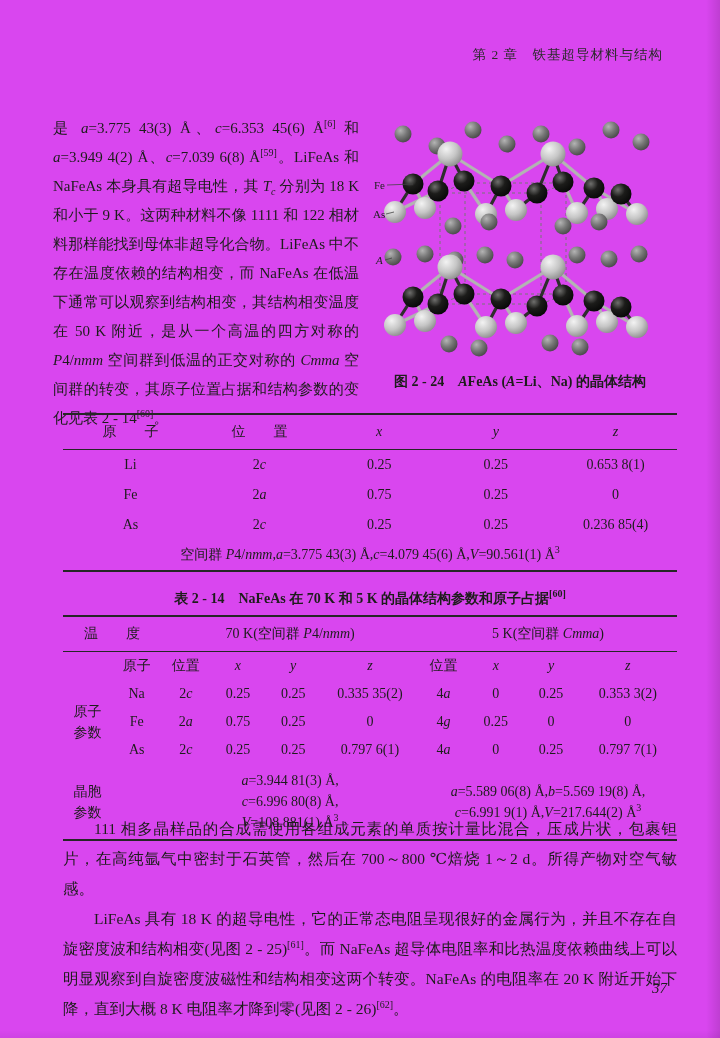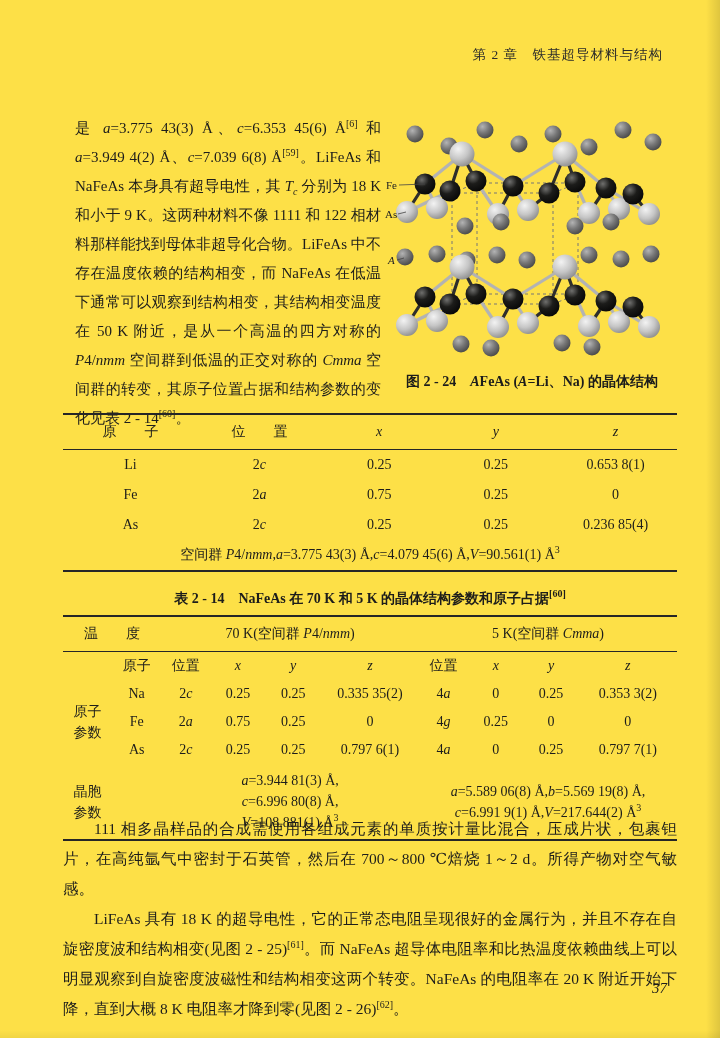--- a/index.html
+++ b/index.html
@@ -1,25 +1,25 @@
 <!DOCTYPE html>
 <html><head>
 <meta charset="utf-8">
 <style>
   html,body{margin:0;padding:0;background:#e8e8e8;}
   .page{
-    position:relative;width:720px;height:1038px;background:#fde047;margin:0 auto;
+    position:relative;width:720px;height:1038px;background:#d946ef;margin:0 auto;
     font-family:"Liberation Serif","DejaVu Serif",serif;color:#1d1d1b;overflow:hidden;
   }
   .edge-r{position:absolute;top:0;right:0;width:14px;height:100%;
     background:linear-gradient(to right,rgba(0,0,0,0),rgba(0,0,0,0.12));}
   .edge-b{position:absolute;bottom:0;left:0;width:100%;height:8px;
     background:linear-gradient(to bottom,rgba(0,0,0,0),rgba(0,0,0,0.05));}
   .running-head{position:absolute;top:46px;right:57px;font-size:13.5px;letter-spacing:1px;color:#2a2a2a;}
-  .top-section{position:absolute;top:114px;left:75px;width:614px;display:flex;gap:4px;}
+  .top-section{position:absolute;top:114px;left:53px;width:614px;display:flex;gap:14px;}
   .intro{width:306px;font-size:15px;line-height:29px;text-align:justify;}
   .figure{width:294px;}
   .figure svg{display:block;width:294px;height:250px;}
   .figcaption{text-align:center;font-weight:bold;font-size:14px;margin-top:9px;white-space:nowrap;}
   .tblock{position:absolute;left:63px;width:614px;}
   .t13{top:413px;}
   .t14{top:590px;}
   .tcaption{text-align:center;font-weight:bold;font-size:14px;margin-bottom:7px;}
   table{width:100%;border-collapse:collapse;font-size:14px;
         border-top:2px solid #262626;border-bottom:2px solid #262626;}

